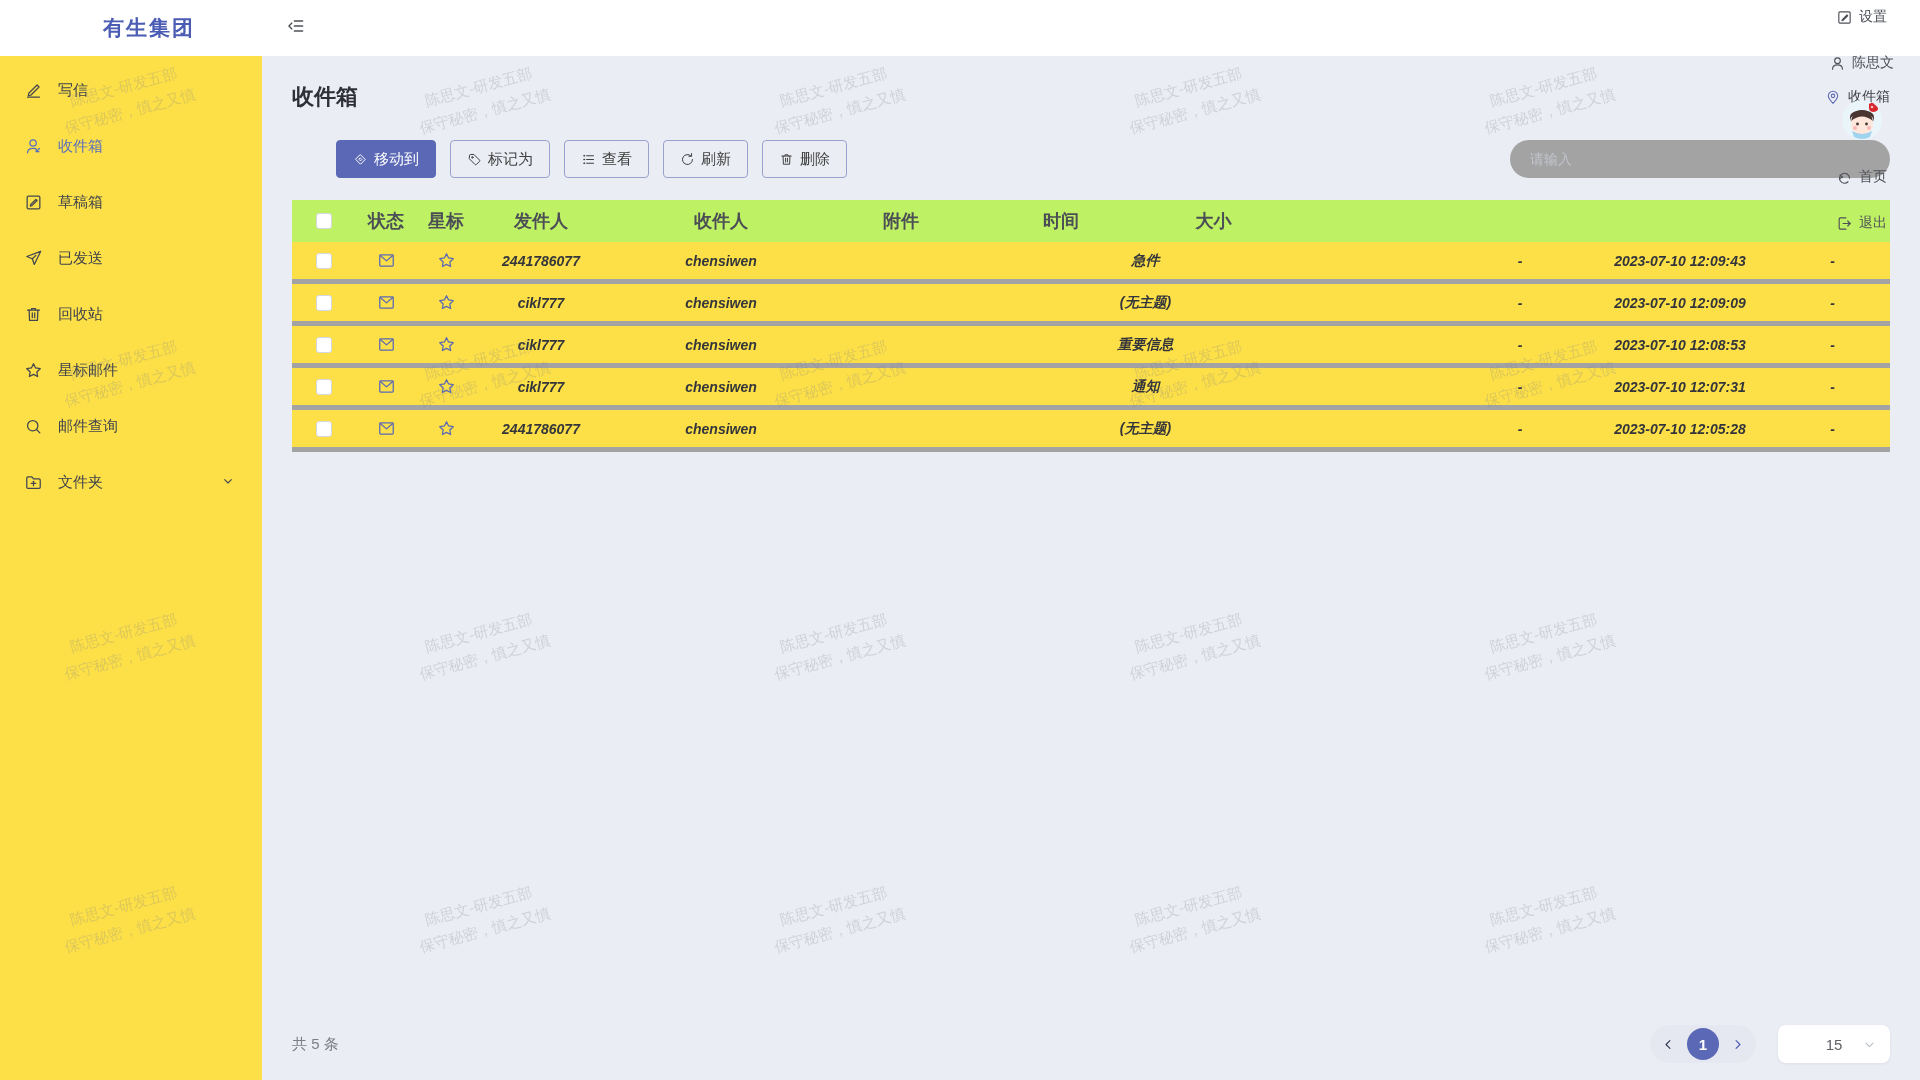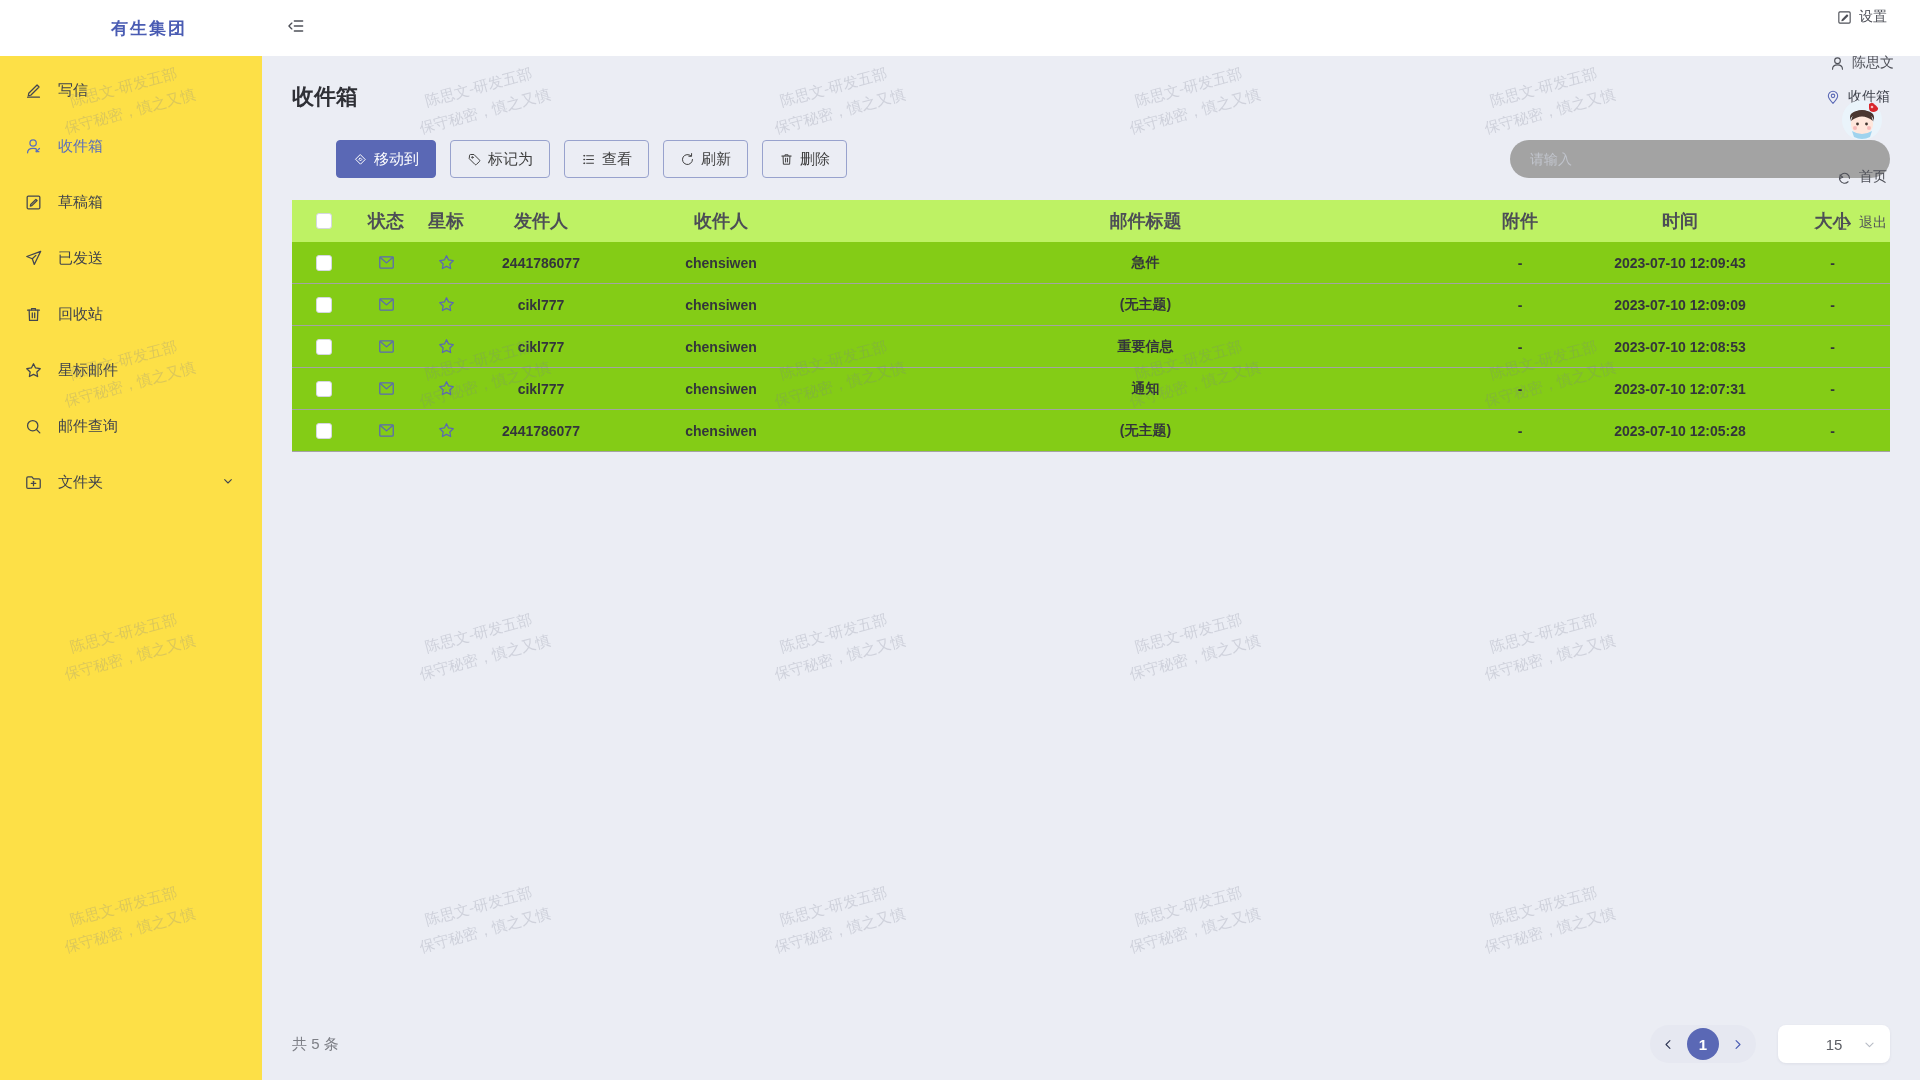--- a/index.html
+++ b/index.html
@@ -10,21 +10,21 @@
   }
   .icon { display:inline-flex; align-items:center; justify-content:center; }
   .icon svg { display:block; }
 
   
   .topbar {
     position:absolute; top:0; left:0; right:0; height:56px;
     background:#fff; display:flex; align-items:center; z-index:2;
   }
   .logo {
-    width:262px; text-align:center; font-size:17px; font-weight:bold;
+    width:262px; text-align:center; font-size:21px; font-weight:bold;
     color:#4a5cb3; letter-spacing:2px; flex:0 0 auto;padding-left:36px;
   }
   .collapse { color:#4e5058; margin-left:24px; cursor:pointer; }
   .topbar-right {
     margin-left:auto; display:flex; align-items:center; gap:28px;
     padding-right:26px; font-size:14px; color:#4e5058;flex-direction:column;
   }
   .tb-item { display:flex; align-items:center; gap:6px; cursor:pointer; white-space:nowrap; }
   .avatar {
     width:40px; height:40px; border-radius:50%; overflow:hidden; cursor:pointer;
@@ -67,21 +67,21 @@
     margin-left:auto; width:380px; height:38px; border:none; outline:none;
     border-radius:19px; background:#a3a3a3; padding:0 20px; font-size:14px;
     color:#333; font-family:inherit;
   }
   .search-input::placeholder { color:#c0c4cc; }
 
   
   .table { margin-top:22px; }
   .thead, .trow { display:flex; align-items:center; height:42px; }
   .thead { background:#bef264; font-weight:bold; font-size:18px; color:#4c4e56; }
-  .trow { background:#84cc16; border-bottom:1px solid #a3a3a3; font-weight:bold; font-size:14px; color:#33353b; }
+  .trow { background:#fde047; border-bottom:5px solid #a3a3a3; font-weight:bold; font-size:14px; color:#33353b;font-style:italic; }
   .cell { text-align:center; display:flex; align-items:center; justify-content:center; overflow:hidden; }
   .col-check { width:64px; flex:0 0 auto; }
   .col-status { width:60px; flex:0 0 auto; }
   .col-star { width:60px; flex:0 0 auto; }
   .col-sender { width:130px; flex:0 0 auto; }
   .col-recipient { width:230px; flex:0 0 auto; }
   .col-subject { flex:1 1 auto; }
   .col-attach { width:130px; flex:0 0 auto; }
   .col-time { width:190px; flex:0 0 auto; }
   .col-size { width:115px; flex:0 0 auto; }
@@ -391,21 +391,20 @@
 
   <div class="table">
     <div class="thead">
       <div class="cell col-check">
         <span class="checkbox"></span>
       </div>
       <div class="cell col-status">状态</div>
       <div class="cell col-star">星标</div>
       <div class="cell col-sender">发件人</div>
       <div class="cell col-recipient">收件人</div>
-      <div class="cell col-subject">邮件标题</div>
       <div class="cell col-attach">附件</div>
       <div class="cell col-time">时间</div>
       <div class="cell col-size">大小</div>
     </div>
     <div id="tbody">
         <div class="trow">
     <div class="cell col-check">
       <span class="checkbox"></span>
           </div>
     <div class="cell col-status">

